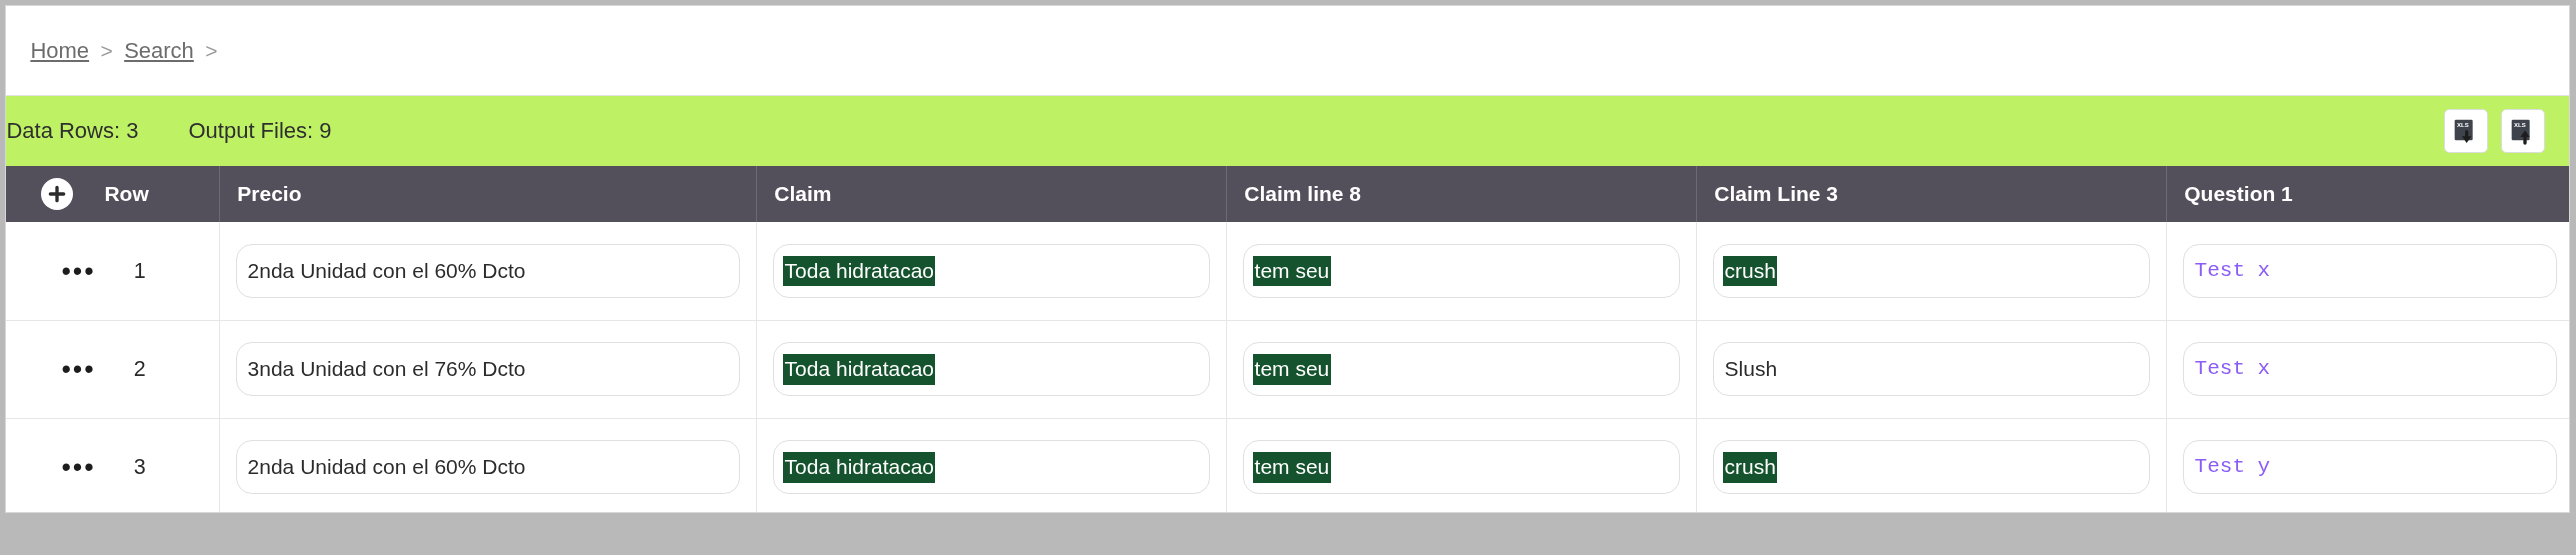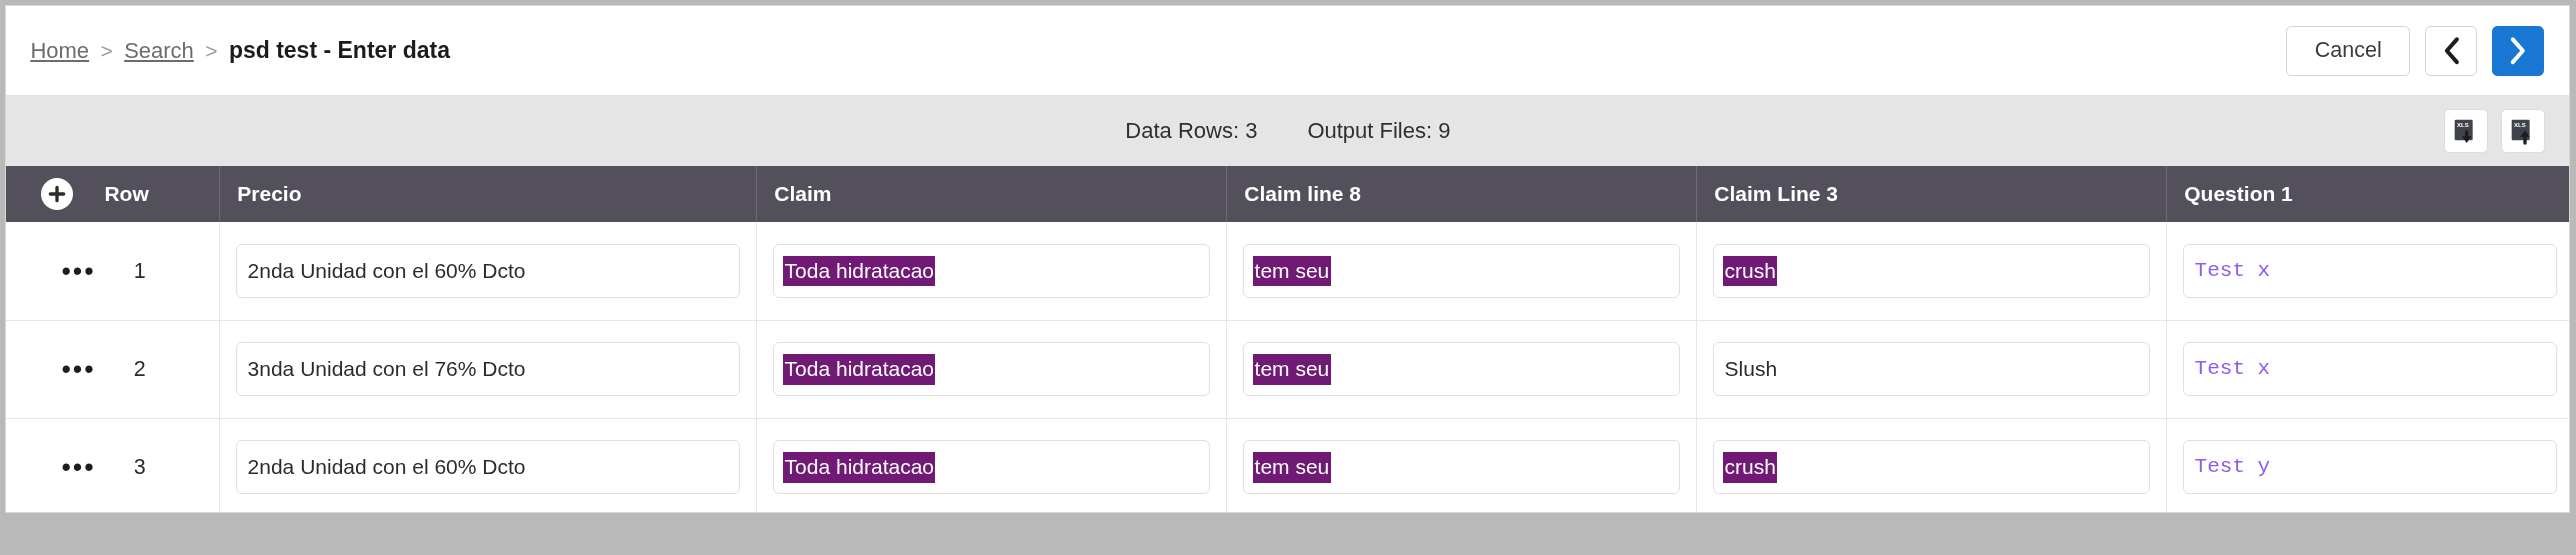--- a/index.html
+++ b/index.html
@@ -76,22 +76,22 @@
   .btn-prev { background: #ffffff; border: 0.7px solid #d3d3d3; }
   .btn-next { background: #1877d2; border: 0.7px solid #1877d2; }
   .chev { display: block; }
 
   
   .info-bar {
     height: 70px;
     position: relative;
     display: flex;
     align-items: center;
-    justify-content: center;
-    background: #e5e5e5;
+    justify-content: flex-start;
+    background: #bef264;
   }
   .info-stats { display: flex; align-items: center; gap: 50px; }
   .info-stats span {
     font-size: 22px;
     color: #2f2f2f;
   }
   .xls-group {
     position: absolute;
     right: 24px; top: 50%;
     transform: translateY(-50%);
@@ -169,37 +169,37 @@
   }
   .rownum {
     font-size: 21.5px;
     color: #2a2a2a;
   }
 
   .field {
     width: 100%;
     height: 54px;
     border: 0.7px solid #e0e0e0;
-    border-radius: 6px;
+    border-radius: 16px;
     background: #ffffff;
     display: flex;
     align-items: center;
     padding: 0 9.4px;
     overflow: hidden;
   }
   .field-text {
     font-size: 21px;
     color: #2c2c2c;
     white-space: nowrap;
     overflow: hidden;
     padding: 2px 1.3px;
     line-height: 1.25;
   }
   .field-text.sel {
-    background: #701a75;
+    background: #14532d;
     color: #ffffff;
   }
   .field-text.ph {
     color: #8b5cf6;
     font-family: Liberation Mono, monospace;
   }
 
   
   col.w-row   { width: 213px; }
   col.w-precio{ width: 537px; }
@@ -220,38 +220,22 @@
 <body>
 
 <div class="app-frame">
 
   <div class="crumb-bar">
     <div class="crumb">
       <a class="crumb-link">Home</a>
       <span class="sep">&gt;</span>
       <a class="crumb-link">Search</a>
       <span class="sep">&gt;</span>
-      <span class="current">psd test - Enter data</span>
     </div>
 
-    <div class="crumb-actions">
-      <button class="btn-cancel">Cancel</button>
-
-      <div class="btn-sq btn-prev">
-        <svg class="chev" width="19" height="29.5" viewBox="0 0 28 44">
-          <polyline points="22,5 7,22 22,39" fill="none" stroke="#1d1d1d" stroke-width="6" stroke-linecap="round" stroke-linejoin="round"></polyline>
-        </svg>
-      </div>
-
-      <div class="btn-sq btn-next">
-        <svg class="chev" width="19" height="29.5" viewBox="0 0 28 44">
-          <polyline points="7,5 22,22 7,39" fill="none" stroke="#ffffff" stroke-width="6" stroke-linecap="round" stroke-linejoin="round"></polyline>
-        </svg>
-      </div>
-    </div>
   </div>
 
   <div class="info-bar">
     <div class="info-stats">
       <span>Data Rows: 3</span>
       <span>Output Files: 9</span>
     </div>
 
     <div class="xls-group">
       <div class="xls-btn">

